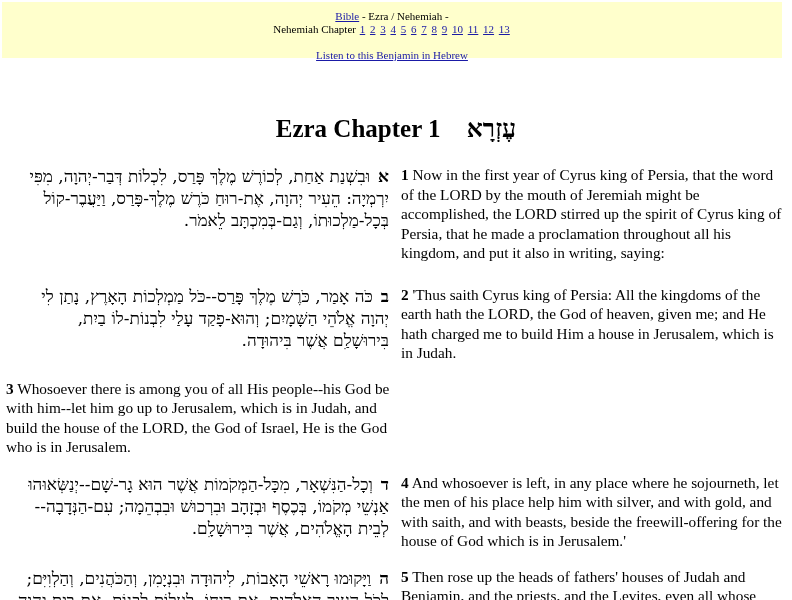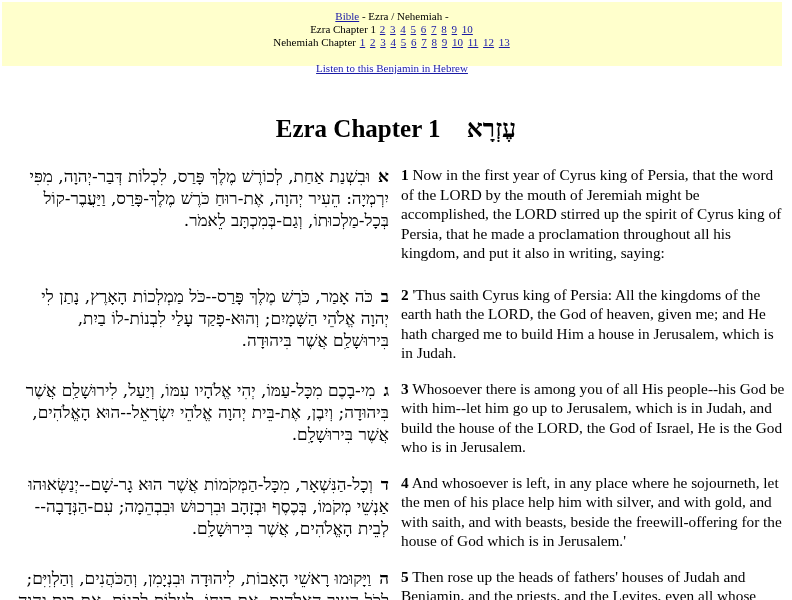--- a/index.html
+++ b/index.html
@@ -9,21 +9,21 @@
       width: 792px;
       height: 600px;
       overflow: hidden;
       font-family: "Liberation Serif", "DejaVu Serif", serif;
       color: #000;
     }
     .page { position: relative; width: 792px; height: 600px; overflow: hidden; }
     .nav-box {
       position: absolute;
       left: 2px; top: 2px;
-      width: 780px; height: 64px;
+      width: 780px; height: 56px;
       background: #ffffcc;
       text-align: center;
       font-size: 11px;
       line-height: 13px;
       padding-top: 8px;
       box-sizing: border-box;
     }
     .nav-box a { color: #1a1aa6; text-decoration: underline; cursor: pointer; }
     .nav-line { white-space: nowrap; }
     .nav-gap { height: 13px; }
@@ -66,32 +66,20 @@
 </head>
 <body>
 
 <div class="page">
 
   <div class="nav-box">
     <div class="nav-line">
       <a>Bible</a><span> - Ezra / Nehemiah - </span>
     </div>
     <div class="nav-line chapter-links">
-      <span>Ezra Chapter 1 </span>
-      <a>2</a>
-      <a>3</a>
-      <a>4</a>
-      <a>5</a>
-      <a>6</a>
-      <a>7</a>
-      <a>8</a>
-      <a>9</a>
-      <a>10</a>
-    </div>
-    <div class="nav-line chapter-links">
       <span>Nehemiah Chapter </span>
       <a>1</a>
       <a>2</a>
       <a>3</a>
       <a>4</a>
       <a>5</a>
       <a>6</a>
       <a>7</a>
       <a>8</a>
       <a>9</a>
@@ -127,23 +115,20 @@
       <div class="heb-cell">
         <span class="vnum">ב</span><span>כֹּה אָמַר, כֹּרֶשׁ מֶלֶךְ פָּרַס--כֹּל מַמְלְכוֹת הָאָרֶץ, נָתַן לִי יְהוָה אֱלֹהֵי הַשָּׁמָיִם; וְהוּא-פָקַד עָלַי לִבְנוֹת-לוֹ בַיִת, בִּירוּשָׁלִַם אֲשֶׁר בִּיהוּדָה.</span>
       </div>
       <div class="en-cell">
         <span class="vnum">2</span> <span>'Thus saith Cyrus king of Persia: All the kingdoms of the earth hath the LORD, the God of heaven, given me; and He hath charged me to build Him a house in Jerusalem, which is in Judah.</span>
       </div>
     </div>
     <div class="row-gap"></div>
 
     <div class="row">
-      <div class="heb-cell">
-        <span class="vnum">ג</span><span>מִי-בָכֶם מִכָּל-עַמּוֹ, יְהִי אֱלֹהָיו עִמּוֹ, וְיַעַל, לִירוּשָׁלִַם אֲשֶׁר בִּיהוּדָה; וְיִבֶן, אֶת-בֵּית יְהוָה אֱלֹהֵי יִשְׂרָאֵל--הוּא הָאֱלֹהִים, אֲשֶׁר בִּירוּשָׁלִָם.</span>
-      </div>
       <div class="en-cell">
         <span class="vnum">3</span> <span>Whosoever there is among you of all His people--his God be with him--let him go up to Jerusalem, which is in Judah, and build the house of the LORD, the God of Israel, He is the God who is in Jerusalem.</span>
       </div>
     </div>
     <div class="row-gap"></div>
 
     <div class="row">
       <div class="heb-cell">
         <span class="vnum">ד</span><span>וְכָל-הַנִּשְׁאָר, מִכָּל-הַמְּקֹמוֹת אֲשֶׁר הוּא גָר-שָׁם--יְנַשְּׂאוּהוּ אַנְשֵׁי מְקֹמוֹ, בְּכֶסֶף וּבְזָהָב וּבִרְכוּשׁ וּבִבְהֵמָה; עִם-הַנְּדָבָה--לְבֵית הָאֱלֹהִים, אֲשֶׁר בִּירוּשָׁלִָם.</span>
       </div>

